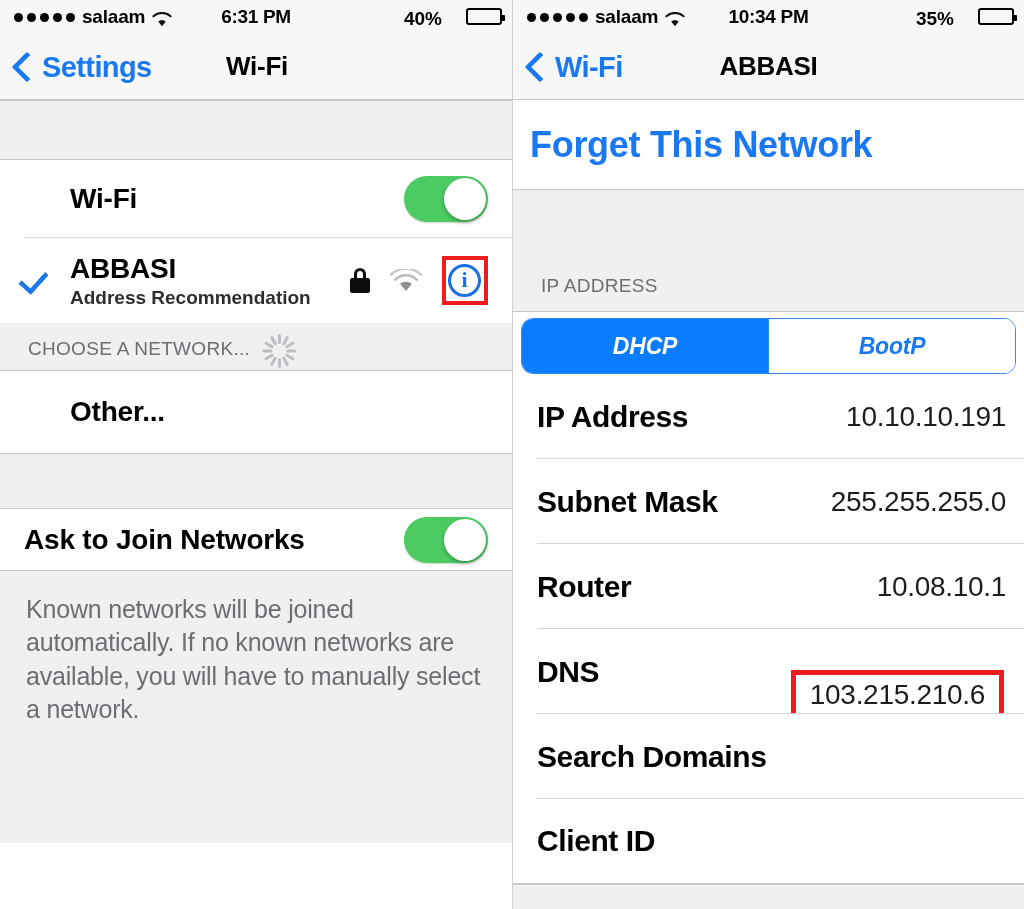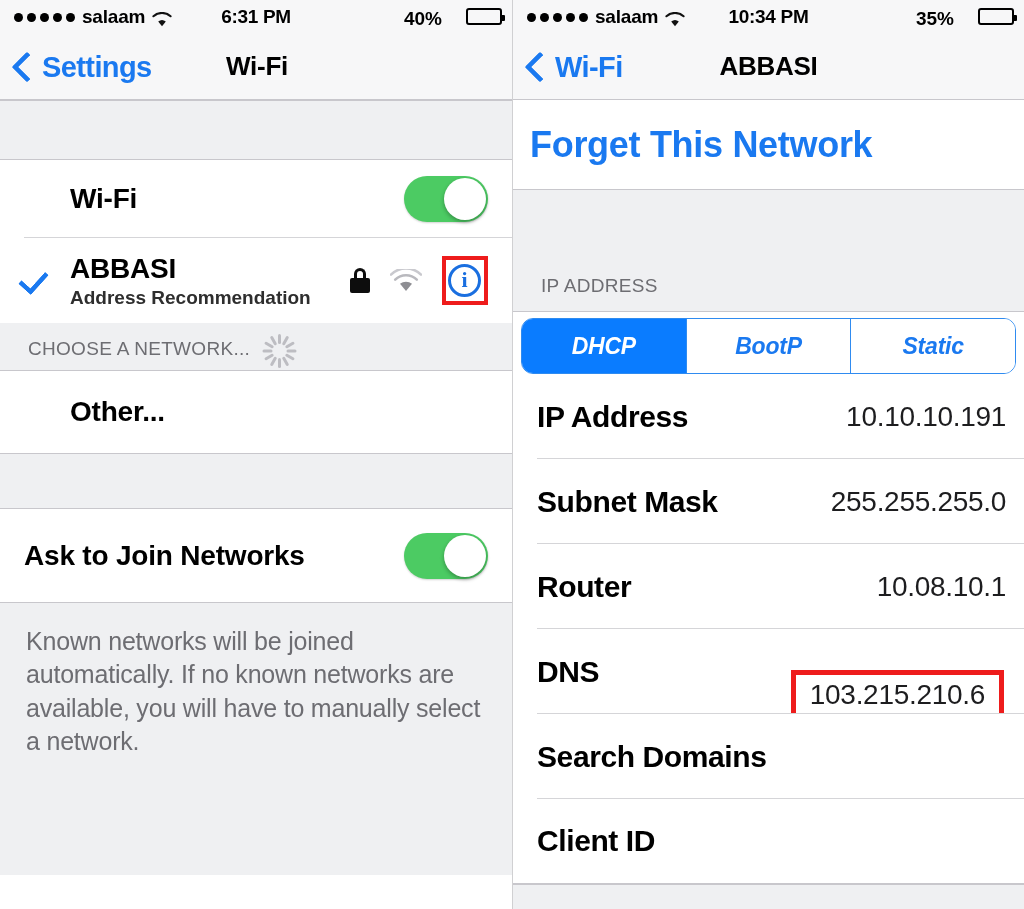--- a/index.html
+++ b/index.html
@@ -322,21 +322,21 @@
           <i style="transform:rotate(330deg)"></i>
       </span>
     </div>
 
     <div class="row" style="height:82px">
       <span class="row-title">Other...</span>
     </div>
 
     <div class="gap" style="height:56px"></div>
 
-    <div class="row" style="height:94px;padding-left:24px;border-bottom:1px solid #c8c7cc">
+    <div class="row" style="height:62px;padding-left:24px;border-bottom:1px solid #c8c7cc">
       <span class="row-title">Ask to Join Networks</span>
       <span style="flex:1"></span>
       <span class="toggle">
           <span class="knob"></span>
         </span>
     </div>
 
     <div class="footnote" style="height:272px">Known networks will be joined automatically. If no known networks are available, you will have to manually select a network.</div>
   </div>
 
@@ -379,21 +379,20 @@
     </div>
 
     <div class="grouphdr" style="height:122px;padding-bottom:14px">
       <span>IP ADDRESS</span>
     </div>
 
     <div class="seg-wrap">
       <div class="segmented">
         <span class="seg active">DHCP</span>
         <span class="seg">BootP</span>
-        <span class="seg">Static</span>
       </div>
     </div>
 
     <div class="kv sep" style="height:85px">
       <span class="kv-k">IP Address</span>
       <span class="kv-v">10.10.10.191</span>
     </div>
     <div class="kv sep" style="height:85px">
       <span class="kv-k">Subnet Mask</span>
       <span class="kv-v">255.255.255.0</span>

